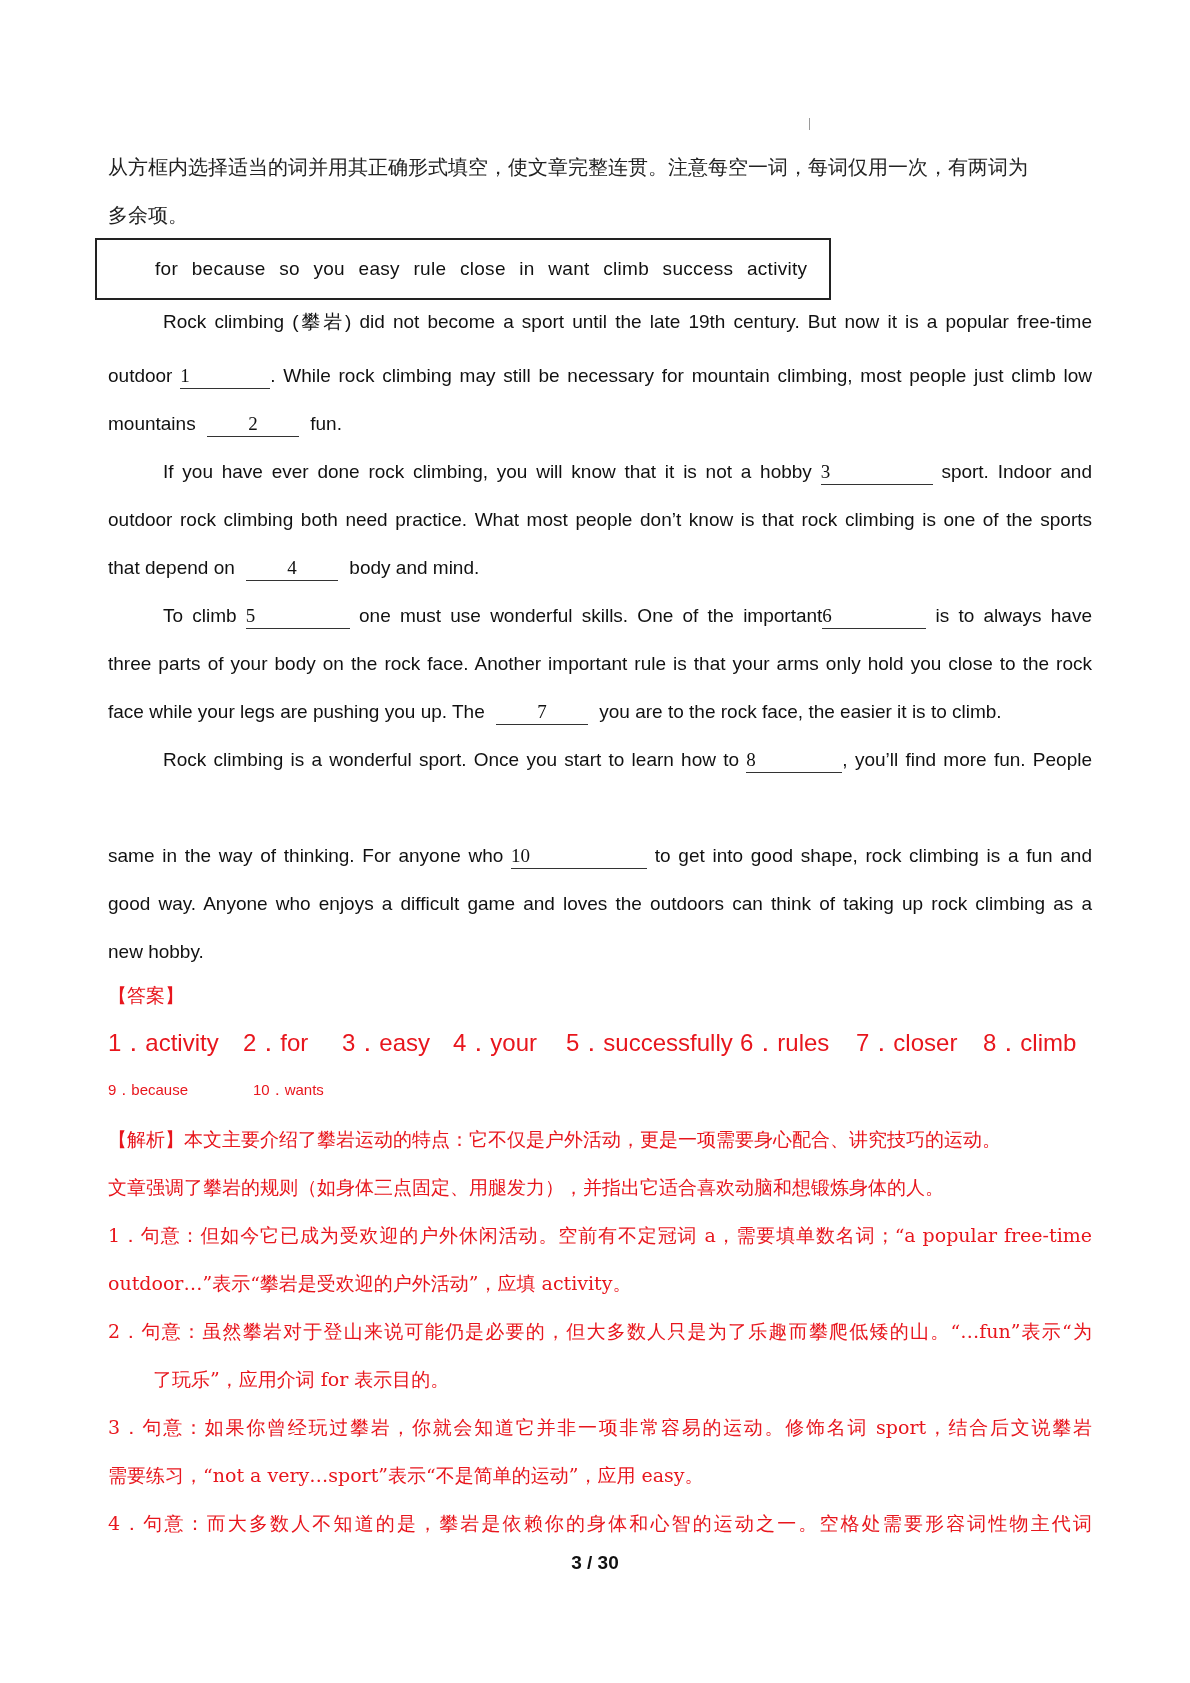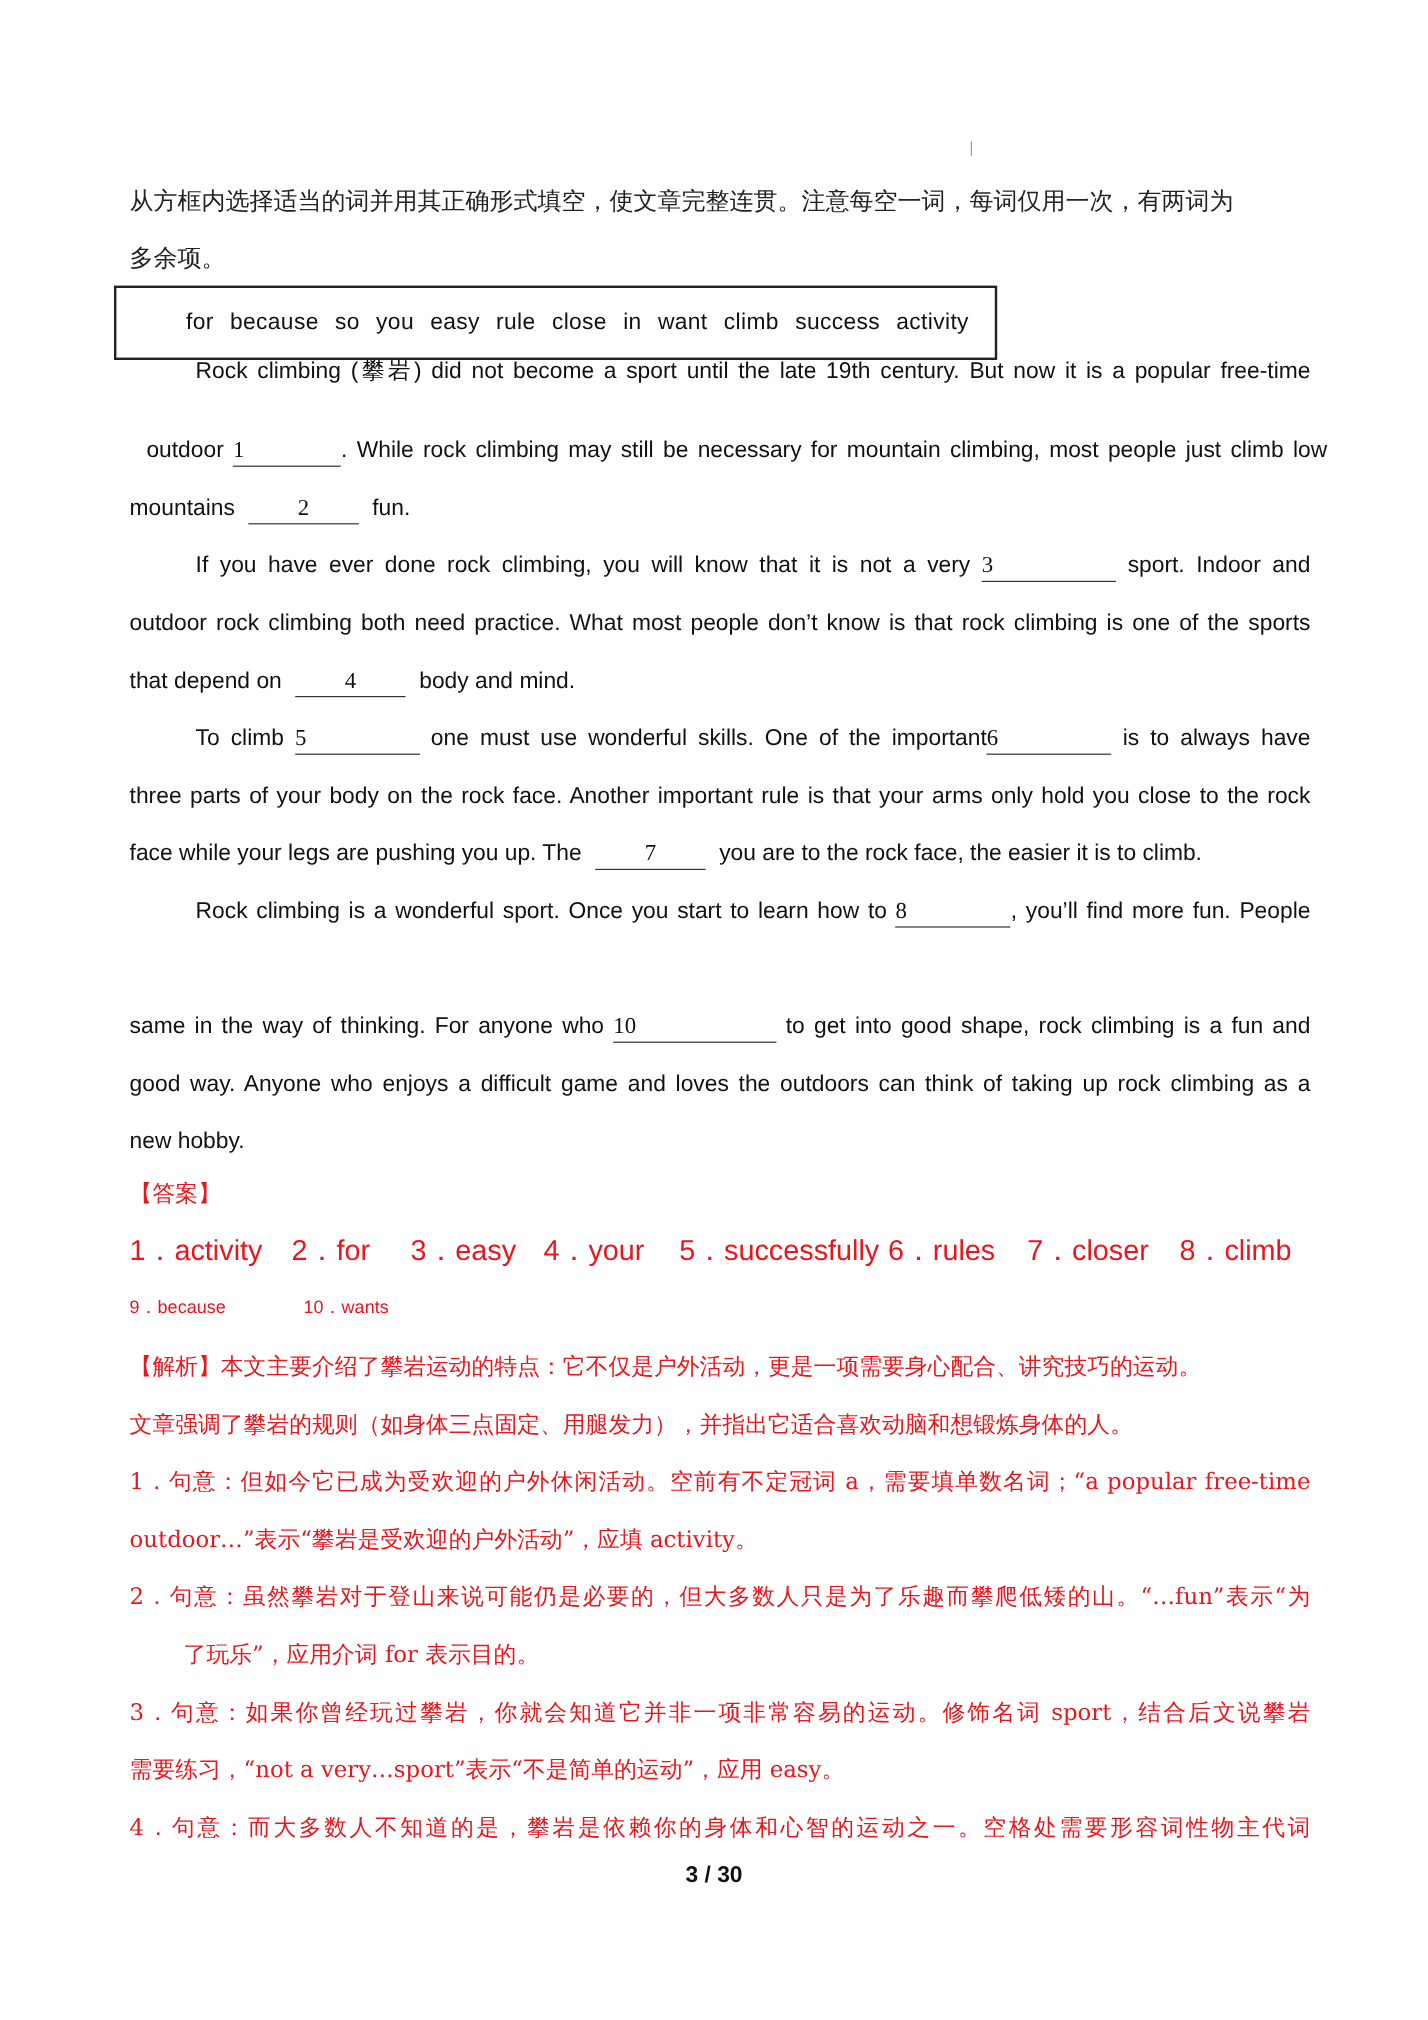--- a/index.html
+++ b/index.html
@@ -32,30 +32,30 @@
 
   <div class="mark"></div>
 
   <div class="line cn" style="top:152px;">从方框内选择适当的词并用其正确形式填空，使文章完整连贯。注意每空一词，每词仅用一次，有两词为</div>
   <div class="line cn" style="top:200px;">多余项。</div>
 
   <div class="wordbox">
     <div class="wordbox-text">for  because  so  you  easy  rule  close  in  want  climb  success  activity</div>
   </div>
 
-  <div class="line indent justify" style="top:295px;">Rock climbing (攀岩) did not become a sport until the late 19th century. But now it is a popular free-time</div>
-  <div class="line justify" style="top:361px;margin-left:14px;">
+  <div class="line indent justify" style="top:307px;">Rock climbing (攀岩) did not become a sport until the late 19th century. But now it is a popular free-time</div>
+  <div class="line justify" style="top:361px;">
     <span>outdoor </span><span class="blank" style="width:90px;">1</span><span>. While rock climbing may still be necessary for mountain climbing, most people just climb low</span>
   </div>
   <div class="line" style="top:409px;">
     <span>mountains </span><span class="blank" style="width:92px; margin-left:6px; margin-right:6px;">2</span><span> fun.</span>
   </div>
 
   <div class="line indent justify" style="top:457px;">
-    <span>If you have ever done rock climbing, you will know that it is not a very </span><span class="blank" style="width:112px;">3</span><span> sport. Indoor and</span>
+    <span>If you have ever done rock climbing, you will know that it is not a hobby </span><span class="blank" style="width:112px;">3</span><span> sport. Indoor and</span>
   </div>
   <div class="line justify" style="top:505px;">outdoor rock climbing both need practice. What most people don’t know is that rock climbing is one of the sports</div>
   <div class="line" style="top:553px;">
     <span>that depend on </span><span class="blank" style="width:92px; margin-left:6px; margin-right:6px;">4</span><span> body and mind.</span>
   </div>
 
   <div class="line indent justify" style="top:601px;">
     <span>To climb </span><span class="blank" style="width:104px;">5</span><span> one must use wonderful skills. One of the important</span><span class="blank" style="width:104px;">6</span><span> is to always have</span>
   </div>
   <div class="line justify" style="top:649px;">three parts of your body on the rock face. Another important rule is that your arms only hold you close to the rock</div>

